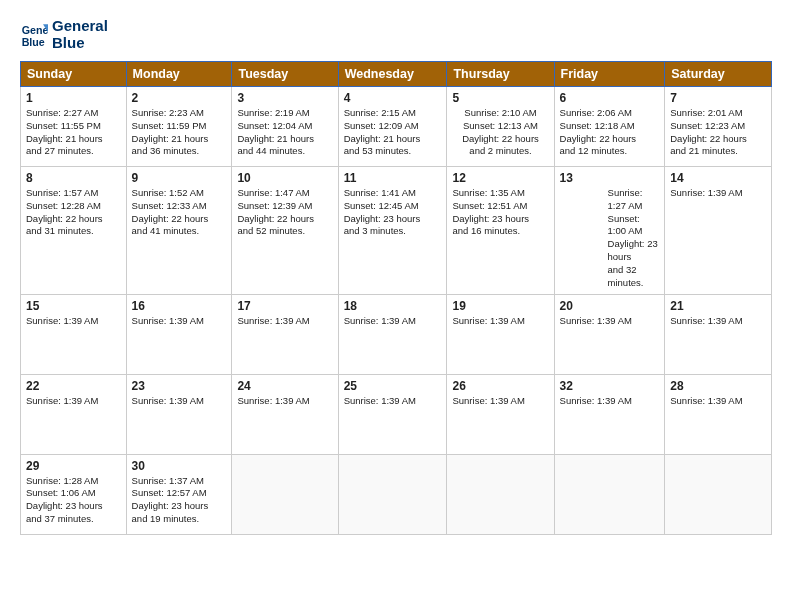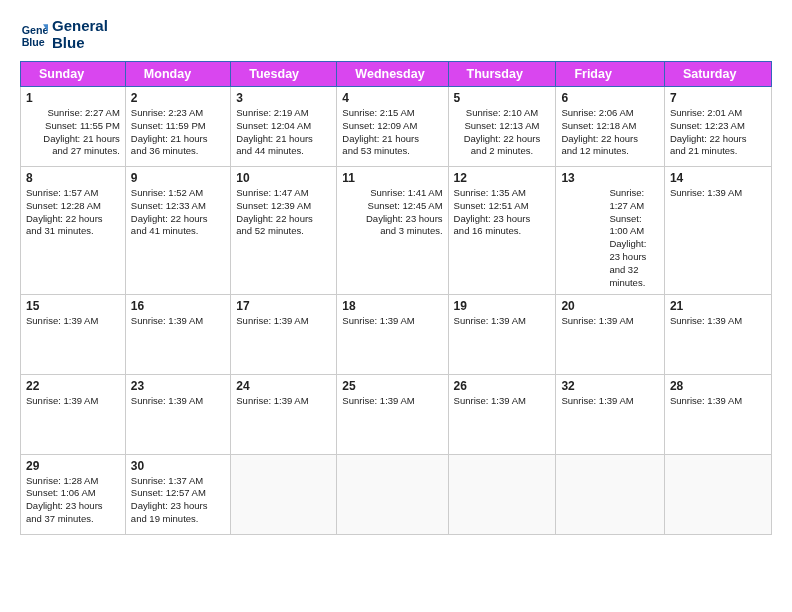--- a/index.html
+++ b/index.html
@@ -48,25 +48,25 @@
     .location-subtitle {
       font-size: 14px;
       color: #444;
     }
     .calendar {
       width: 100%;
       border-collapse: collapse;
       border: 1px solid #ccc;
     }
     .calendar th {
-      background: #d946ef;
+      background: #a16207;
       color: #fff;
       font-size: 12.5px;
       font-weight: bold;
-      padding: 5px 18px;
+      padding: 5px 6px;
       text-align: left;
       border: 1px solid #3366bb;
     }
     .calendar td {
       vertical-align: top;
       border: 1px solid #ccc;
       padding: 4px 5px;
       font-size: 10px;
       color: #222;
       width: 113px;
@@ -120,21 +120,21 @@
           <th>Wednesday</th>
           <th>Thursday</th>
           <th>Friday</th>
           <th>Saturday</th>
         </tr>
     </thead>
     <tbody id="calendar-body">
     <tr>
           <td>
             <span class="day-num">1</span>
-            <div class="day-info" style="white-space: pre-line; text-align: right;">Sunrise: 2:27 AM
+            <div class="day-info" style="white-space: pre-line;">Sunrise: 2:27 AM
 Sunset: 11:55 PM
 Daylight: 21 hours
 and 27 minutes.</div>
           </td>
           <td>
             <span class="day-num">2</span>
             <div class="day-info" style="white-space: pre-line;">Sunrise: 2:23 AM
 Sunset: 11:59 PM
 Daylight: 21 hours
 and 36 minutes.</div>
@@ -192,21 +192,21 @@
           </td>
           <td>
             <span class="day-num">10</span>
             <div class="day-info" style="white-space: pre-line;">Sunrise: 1:47 AM
 Sunset: 12:39 AM
 Daylight: 22 hours
 and 52 minutes.</div>
           </td>
           <td>
             <span class="day-num">11</span>
-            <div class="day-info" style="white-space: pre-line; text-align: right;">Sunrise: 1:41 AM
+            <div class="day-info" style="white-space: pre-line;">Sunrise: 1:41 AM
 Sunset: 12:45 AM
 Daylight: 23 hours
 and 3 minutes.</div>
           </td>
           <td>
             <span class="day-num">12</span>
             <div class="day-info" style="white-space: pre-line;">Sunrise: 1:35 AM
 Sunset: 12:51 AM
 Daylight: 23 hours
 and 16 minutes.</div>

